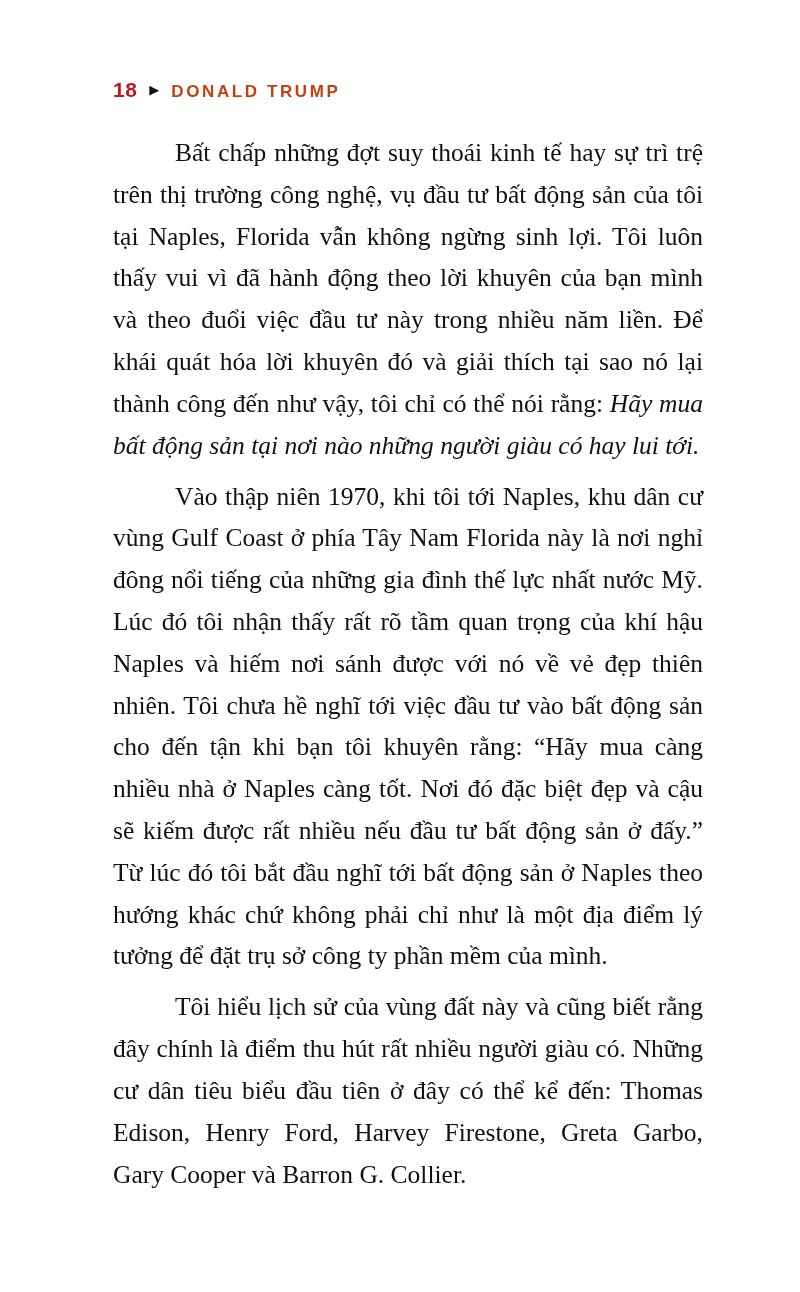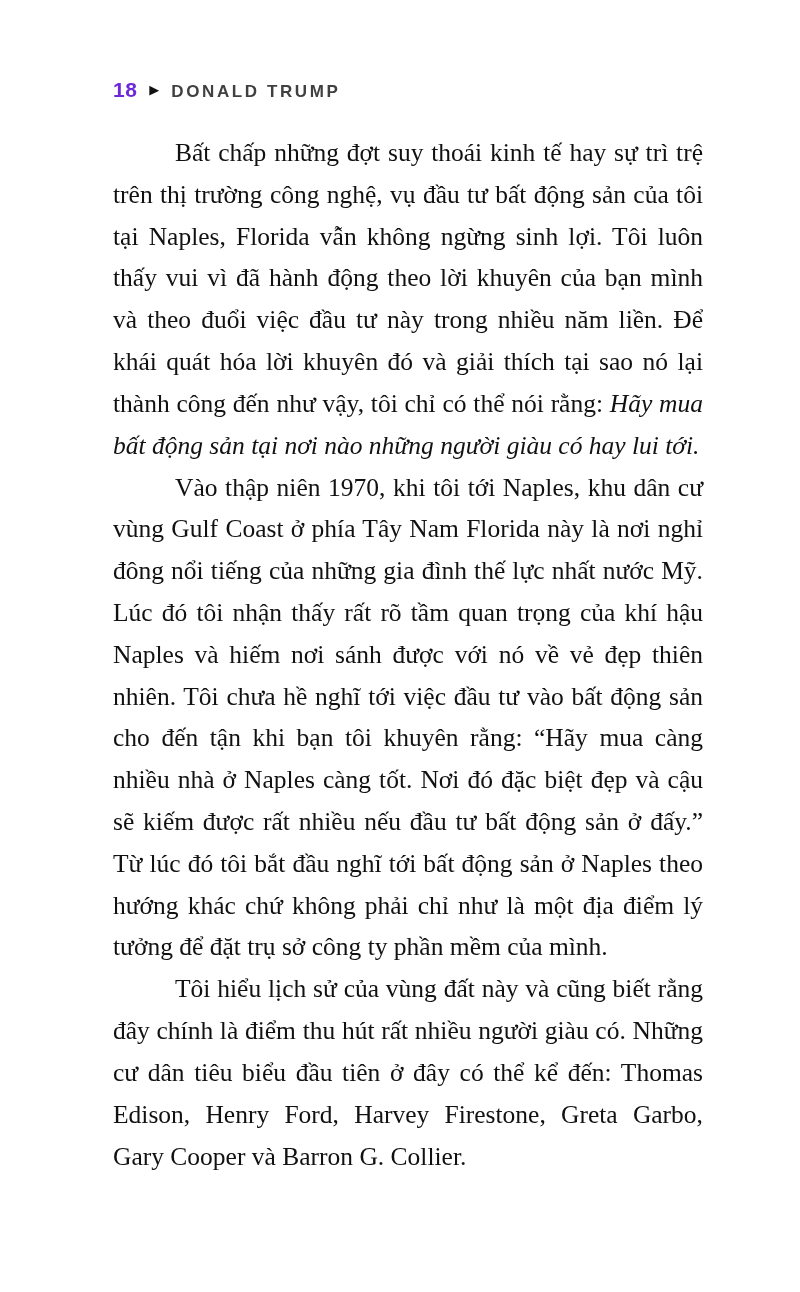--- a/index.html
+++ b/index.html
@@ -27,47 +27,47 @@
     display: flex;
     align-items: baseline;
     gap: 12px;
     font-family: "Liberation Sans", sans-serif;
     margin-bottom: 30px;
   }
   .running-head .folio {
     font-size: 21px;
     font-weight: 700;
     letter-spacing: 0.5px;
-    color: #6d28d9;
+    color: #b91c1c;
   }
   .running-head .marker {
     font-size: 13px;
     line-height: 1;
     color: #111111;
     position: relative;
     top: -3px;
   }
   .running-head .book-title {
     font-size: 17px;
     font-weight: 700;
     letter-spacing: 2.6px;
-    color: #404040;
+    color: #c2410c;
   }
   p.body-par {
     margin: 0;
     font-size: 25.5px;
     line-height: 1.64;
     text-align: justify;
     text-justify: inter-word;
     hyphens: none;
     text-indent: 62px;
     font-family: Liberation Serif, serif;
   }
   p.body-par + p.body-par {
-    margin-top: 0;
+    margin-top: 9px;
   }
   .italic {
     font-style: italic;
   }
   
 </style>
 </head>
 <body>
 
 <div class="page">

